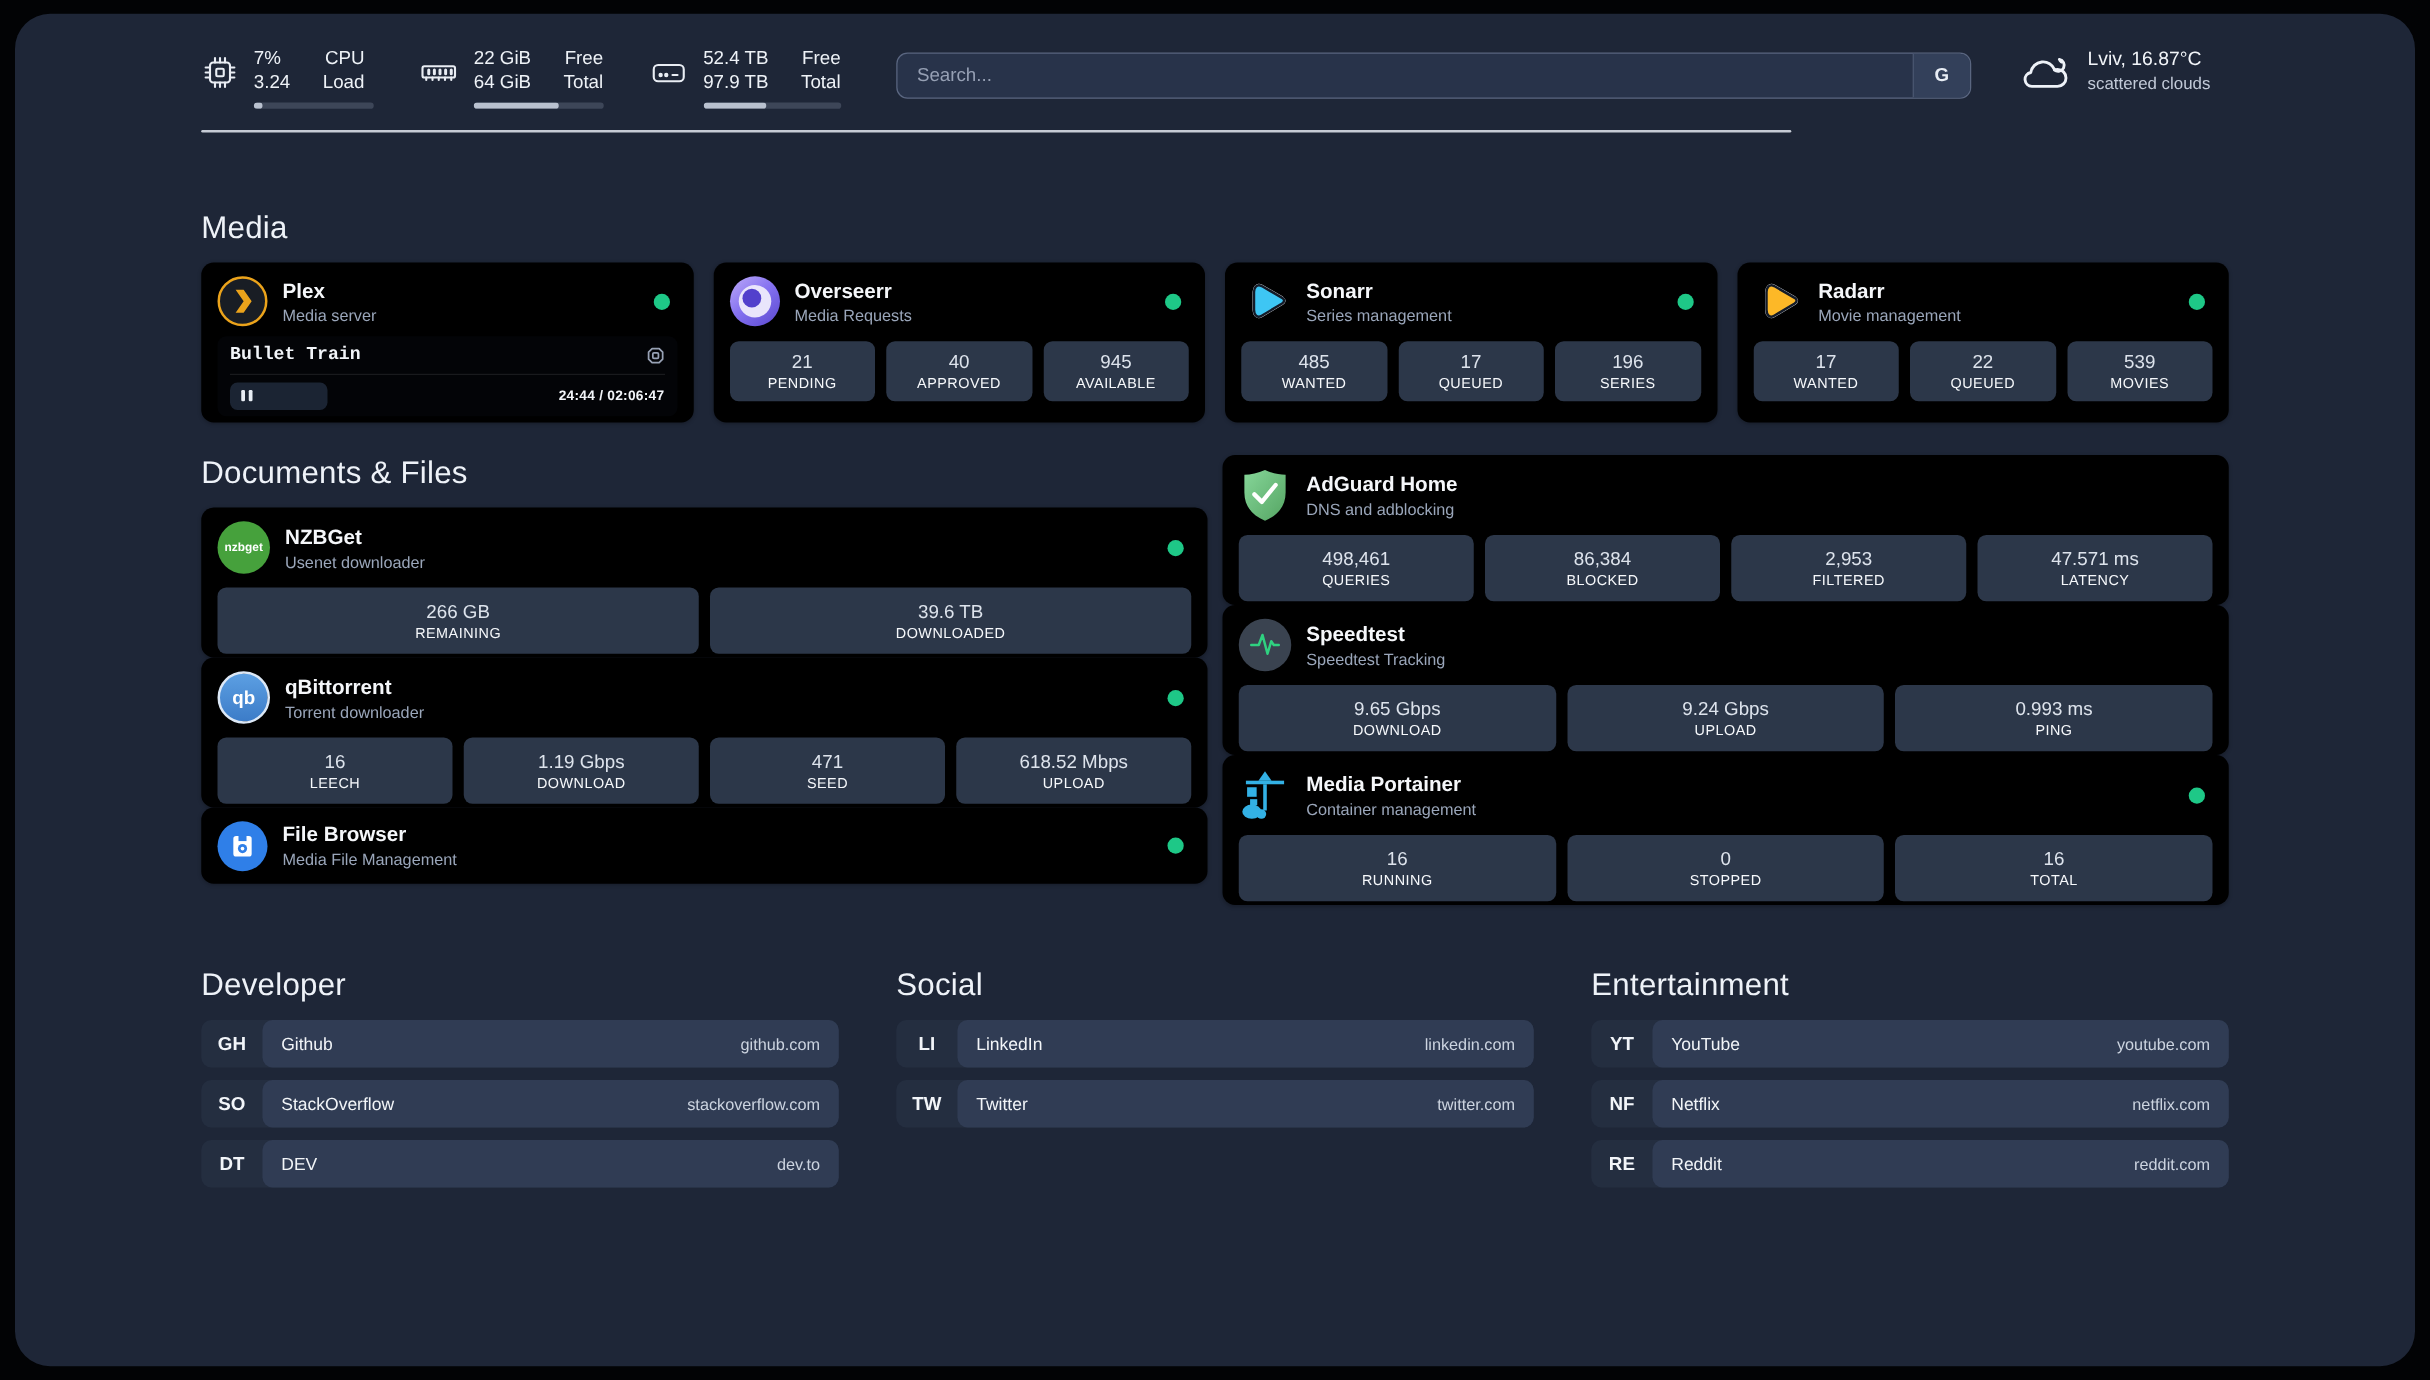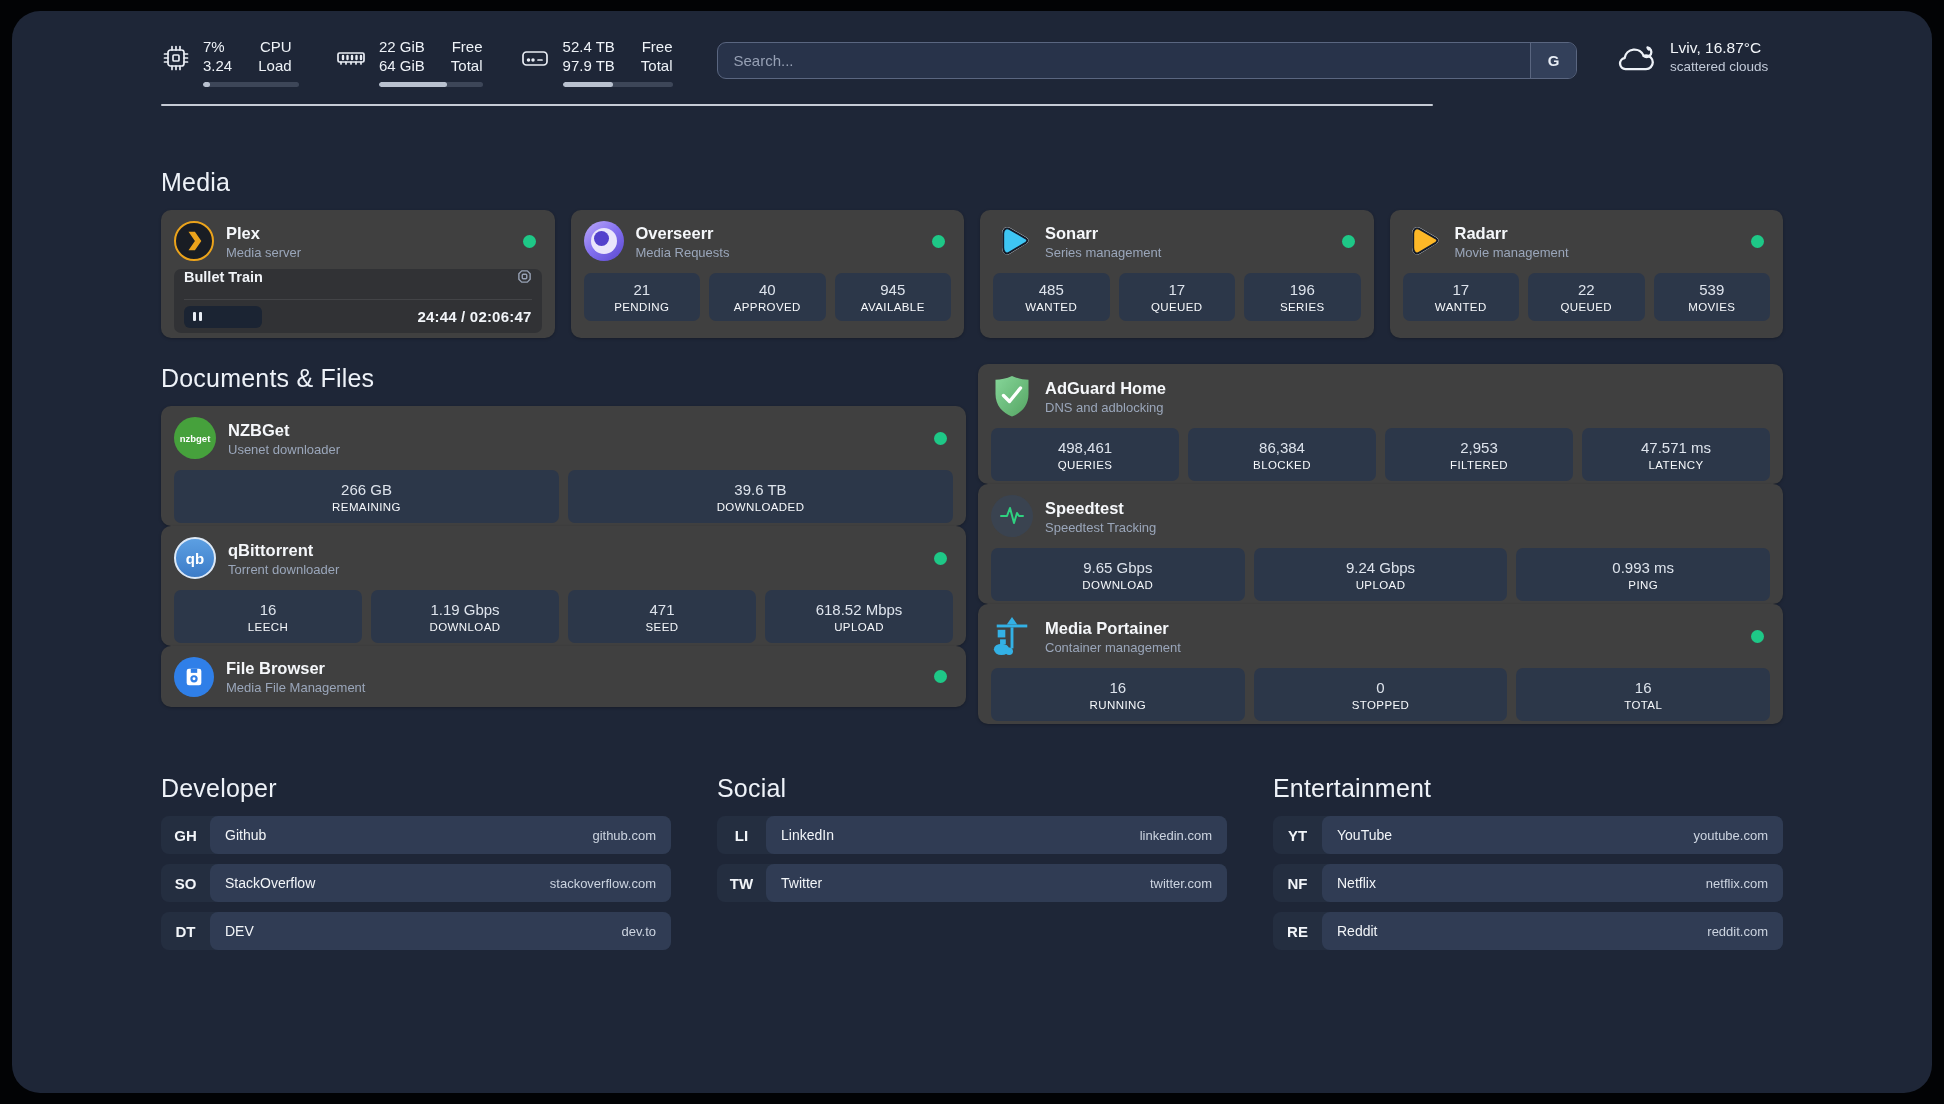--- a/index.html
+++ b/index.html
@@ -33,21 +33,21 @@
   .weather-line2 { font-size:13.5px; color:#c2cad8; margin-top:2px; }
 
   .divider { margin-top:17px; width:1272px; height:2px; background:rgba(235,240,248,.82); border-radius:1px; }
 
   
   .section-title { font-size:25px; color:#eef2f8; font-weight:500; letter-spacing:.2px; }
 
   .media-section { margin-top:62px; }
   .media-grid { display:grid; grid-template-columns:repeat(4,1fr); gap:16px; margin-top:13px; }
 
-  .card { background:#404040; border-radius:10px; padding:11px 13px; box-shadow:0 1px 3px rgba(0,0,0,.25); }
+  .card { background:#000000; border-radius:10px; padding:11px 13px; box-shadow:0 1px 3px rgba(0,0,0,.25); }
   .card-head { display:flex; align-items:center; gap:12px; }
   .card-titles { display:flex; flex-direction:column; }
   .card-title { font-size:16.5px; font-weight:600; color:#f5f7fa; line-height:20px; }
   .card-sub { font-size:13px; color:#9aa6ba; margin-top:2px; }
   .status-dot { width:13px; height:13px; border-radius:50%; margin-left:auto; margin-right:6px; flex:none; }
 
   .app-icon { width:42px; height:42px; border-radius:50%; flex:none; display:flex; align-items:center; justify-content:center; position:relative; }
 
   .stats-row { display:flex; gap:9px; margin-top:11px; }
   .stat { flex:1; background:#2c3749; border-radius:7px; height:53px; display:flex; flex-direction:column;
@@ -55,28 +55,28 @@
   .stat-value { font-size:15px; color:#dde3ec; }
   .stat-label { font-size:11.5px; font-weight:normal; color:#f6f8fb; letter-spacing:.4px; margin-top:3px; }
 
   .media-card { height:128px; }
   .media-card .stat { height:48px; margin-top:0; }
   .media-card .stats-row { margin-top:12px; }
   .media-card .app-icon { width:40px; height:40px; }
 
   
   .player { margin-top:8px; background:rgba(10,15,26,.28); border-radius:7px; padding:0 10px; }
-  .player-top { display:flex; align-items:flex-start; height:31px; border-bottom:1px solid rgba(255,255,255,.09); }
+  .player-top { display:flex; align-items:center; height:31px; border-bottom:1px solid rgba(255,255,255,.09);font-family:Liberation Mono, monospace; }
   .now-playing { font-size:14.5px; font-weight:bold; color:#f1f4f8; }
   .player-gear { margin-left:auto; cursor:pointer; display:flex; }
   .player-bottom { display:flex; align-items:center; height:33px; }
   .pause-pill { width:78px; height:22px; background:#1b2433; border:none; border-radius:6px; display:flex;
                 align-items:center; padding-left:9px; gap:2.5px; cursor:pointer; }
   .pause-pill i { display:block; width:3px; height:9px; background:#e8edf4; border-radius:1px; }
-  .player-time { margin-left:auto; font-size:15px; font-weight:bold; color:#f2f5f9; letter-spacing:.2px; }
+  .player-time { margin-left:auto; font-size:11px; font-weight:bold; color:#f2f5f9; letter-spacing:.2px; }
 
   
   .two-col { display:grid; grid-template-columns:1fr 1fr; gap:12px; margin-top:26px; }
   .col-title { margin-bottom:13px; }
   .col-stack { display:flex; flex-direction:column; }
   .tall-card { height:120px; }
   .slim-card { height:61px; display:flex; align-items:center; }
   .slim-card .card-head { width:100%; }
 
   

